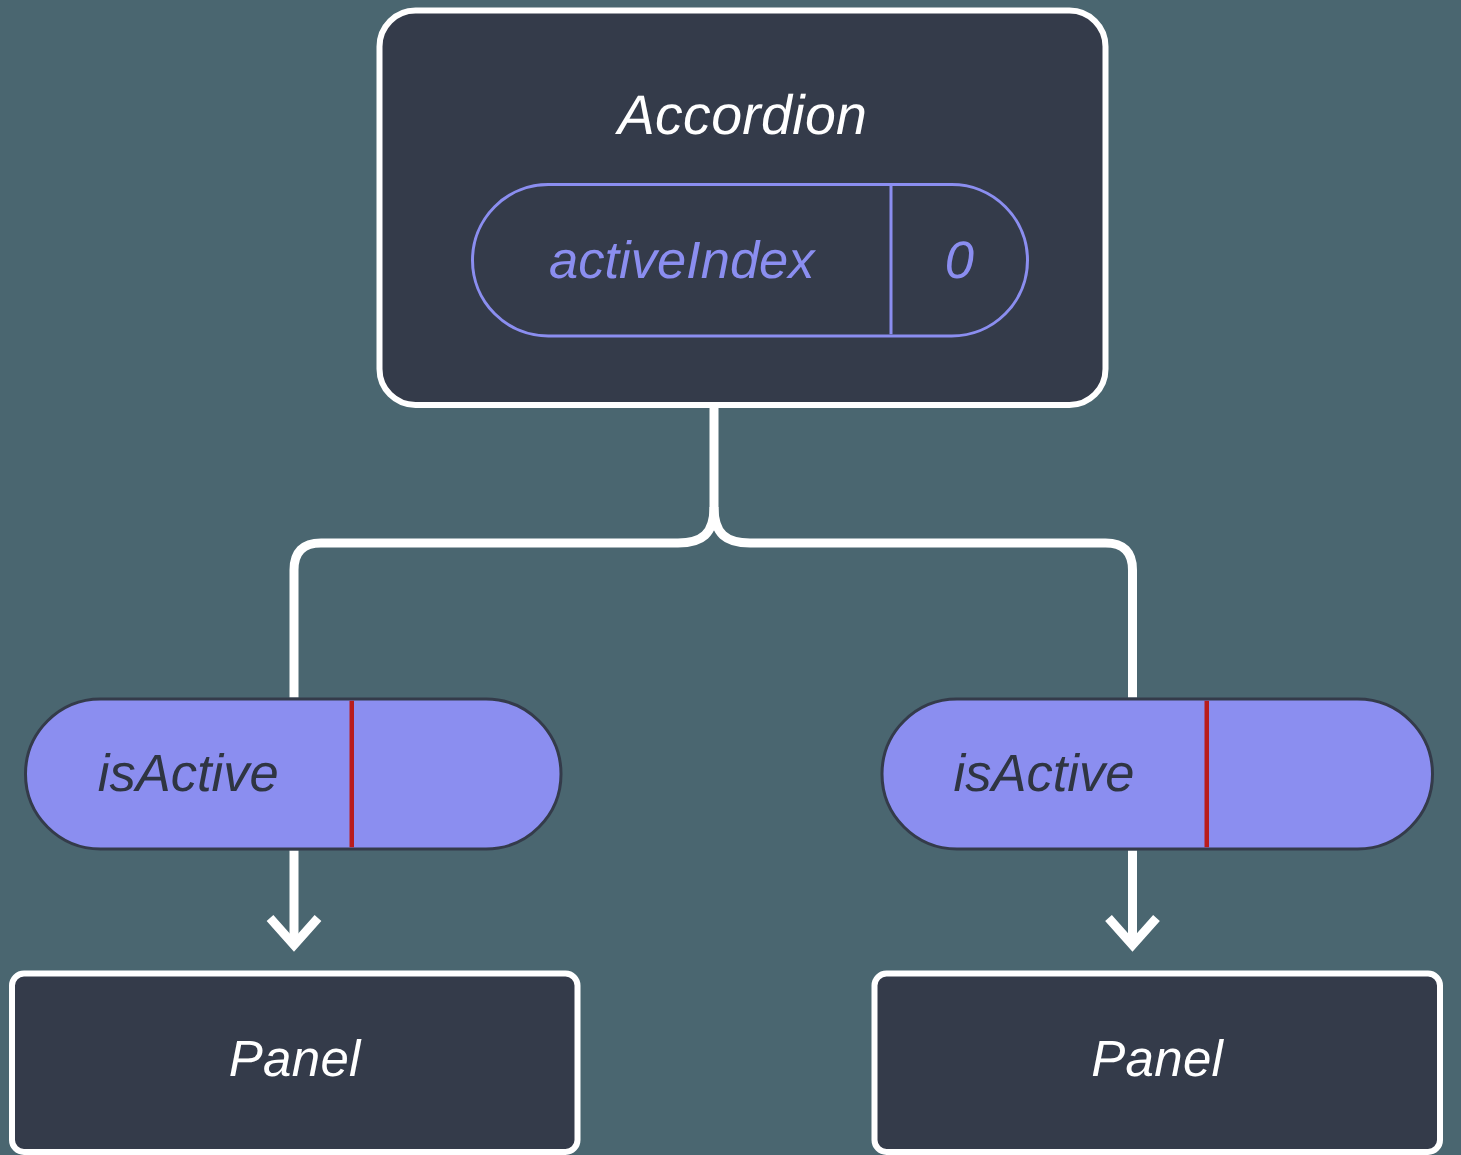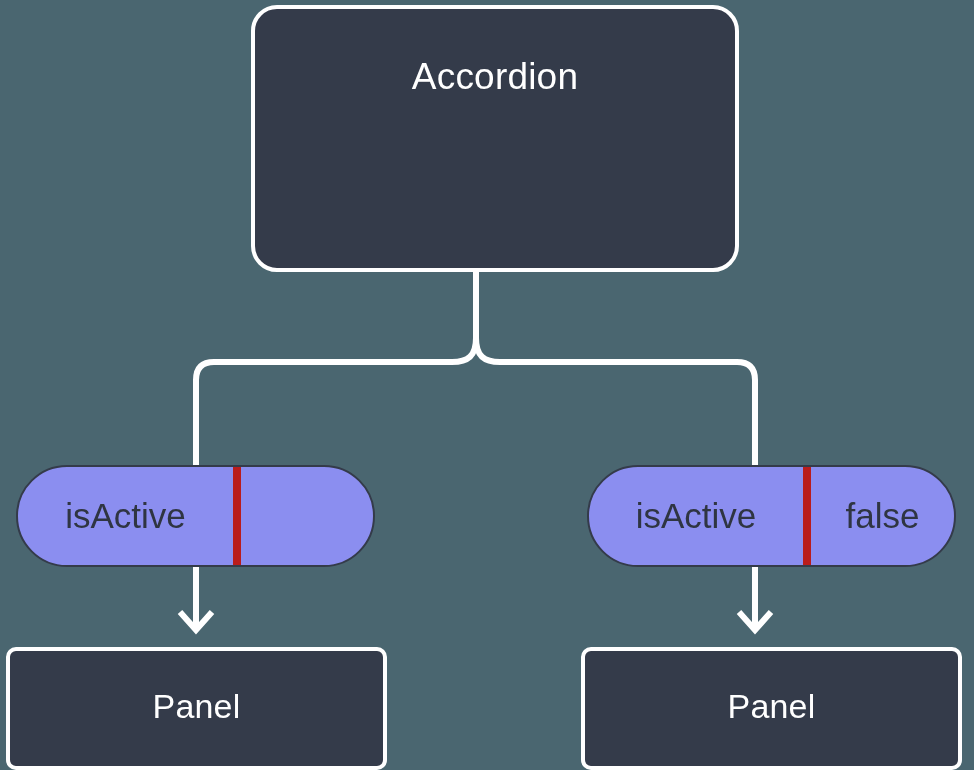--- a/index.html
+++ b/index.html
@@ -10,20 +10,21 @@
     width: 974px;
     height: 770px;
     background: #4a6670;
     font-family: "Liberation Sans", sans-serif;
     overflow: hidden;
   }
   #stage {
     position: relative;
     width: 945px;
     height: 770px;
+    font-style: italic;
   }
   svg.connectors {
     position: absolute;
     left: 0;
     top: 0;
     width: 974px;
     height: 770px;
     pointer-events: none;
   }
 
@@ -105,21 +106,21 @@
   .pill-filled .pill-key,
   .pill-filled .pill-val {
     display: flex;
     align-items: center;
     justify-content: center;
     font-size: 35px;
     font-weight: 400;
     white-space: nowrap;
   }
   .pill-filled .pill-key {
-    border-right: 8px solid #b91c1c;
+    border-right: 3px solid #b91c1c;
   }
   .pill-filled .pill-val {
     flex: 1;
   }
 
   #pill-left {
     left: 16px;
     top: 465px;
     width: 359px;
     height: 102px;
@@ -179,29 +180,32 @@
     <path d="M 196 567 L 196 630" fill="none" stroke="#ffffff" stroke-width="6" stroke-linecap="butt"></path>
     <path d="M 180 612 L 196 630 L 212 612" fill="none" stroke="#ffffff" stroke-width="6" stroke-linecap="butt" stroke-linejoin="miter"></path>
 
     <path d="M 755 567 L 755 630" fill="none" stroke="#ffffff" stroke-width="6" stroke-linecap="butt"></path>
     <path d="M 739 612 L 755 630 L 771 612" fill="none" stroke="#ffffff" stroke-width="6" stroke-linecap="butt" stroke-linejoin="miter"></path>
   </svg>
 
   <div class="node-box" id="accordion-box">
     <div class="node-title">Accordion</div>
 
+    <div class="pill-outline" id="accordion-prop">
+      <div class="pill-key">activeIndex</div>
+      <div class="pill-val">0</div>
+    </div>
   </div>
 
   <div class="pill-filled" id="pill-left">
     <div class="pill-key">isActive</div>
   </div>
 
   <div class="pill-filled" id="pill-right">
     <div class="pill-key">isActive</div>
-    <div class="pill-val">false</div>
   </div>
 
   <div class="node-box panel-box" id="panel-left">
     <div class="node-title">Panel</div>
   </div>
 
   <div class="node-box panel-box" id="panel-right">
     <div class="node-title">Panel</div>
   </div>
 

